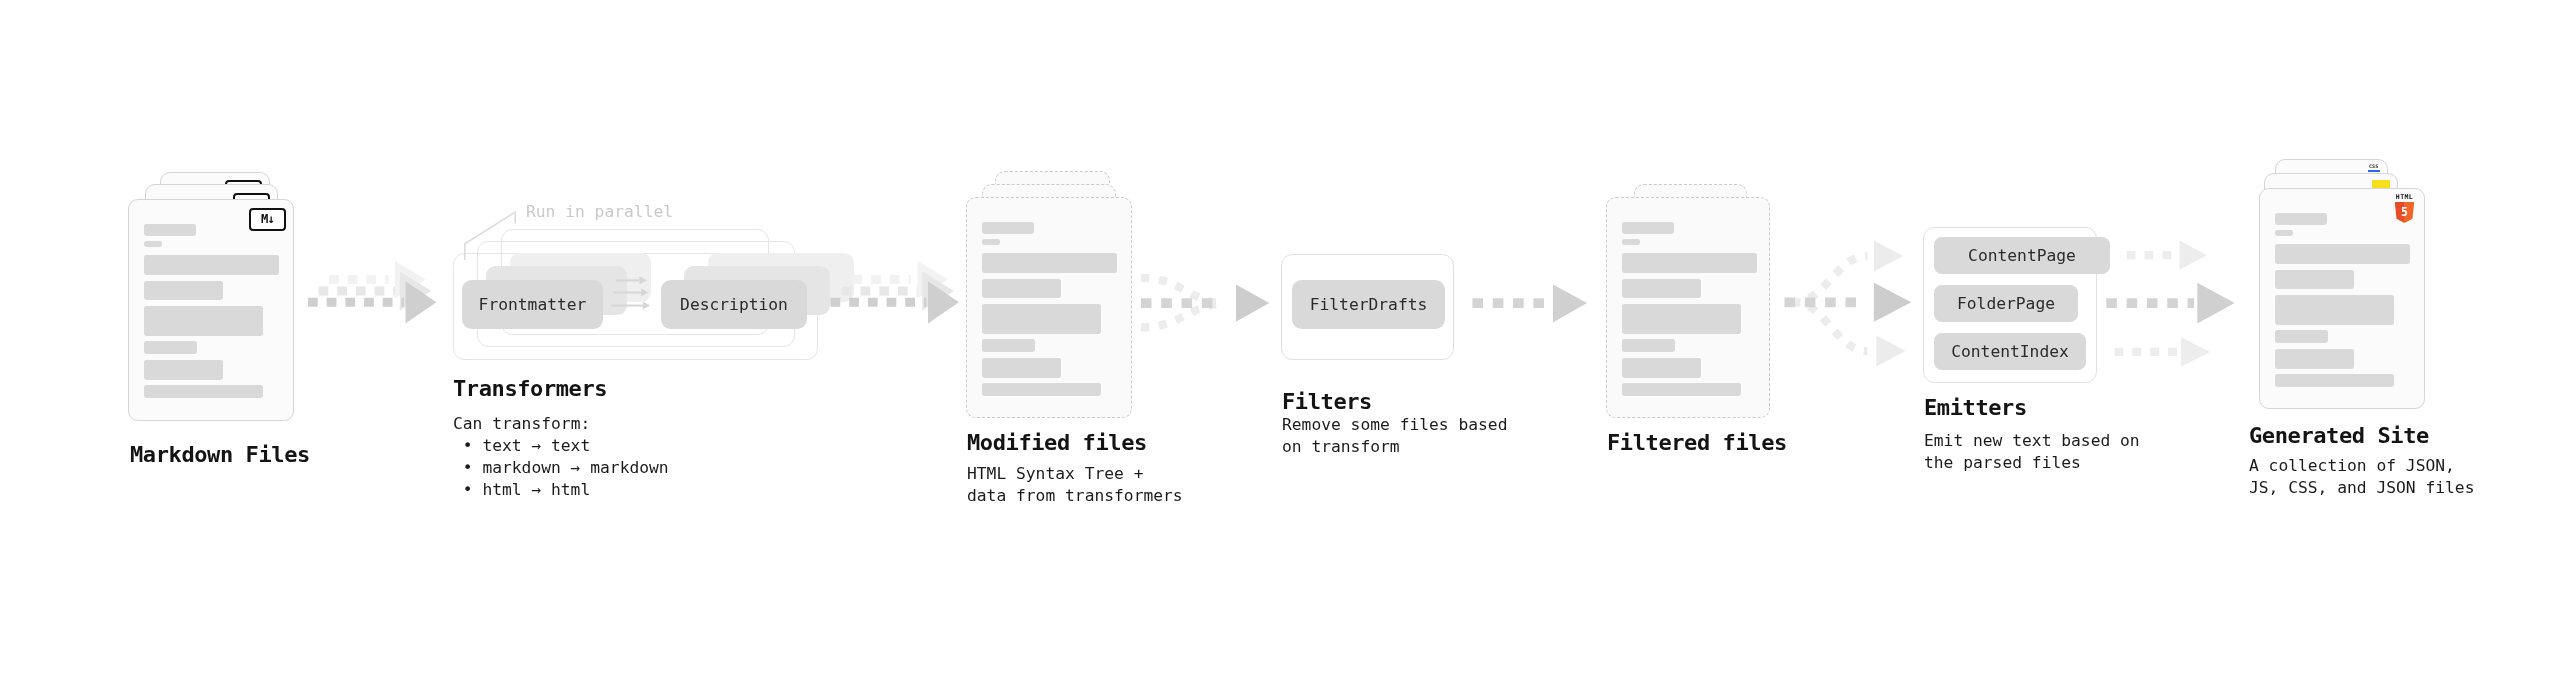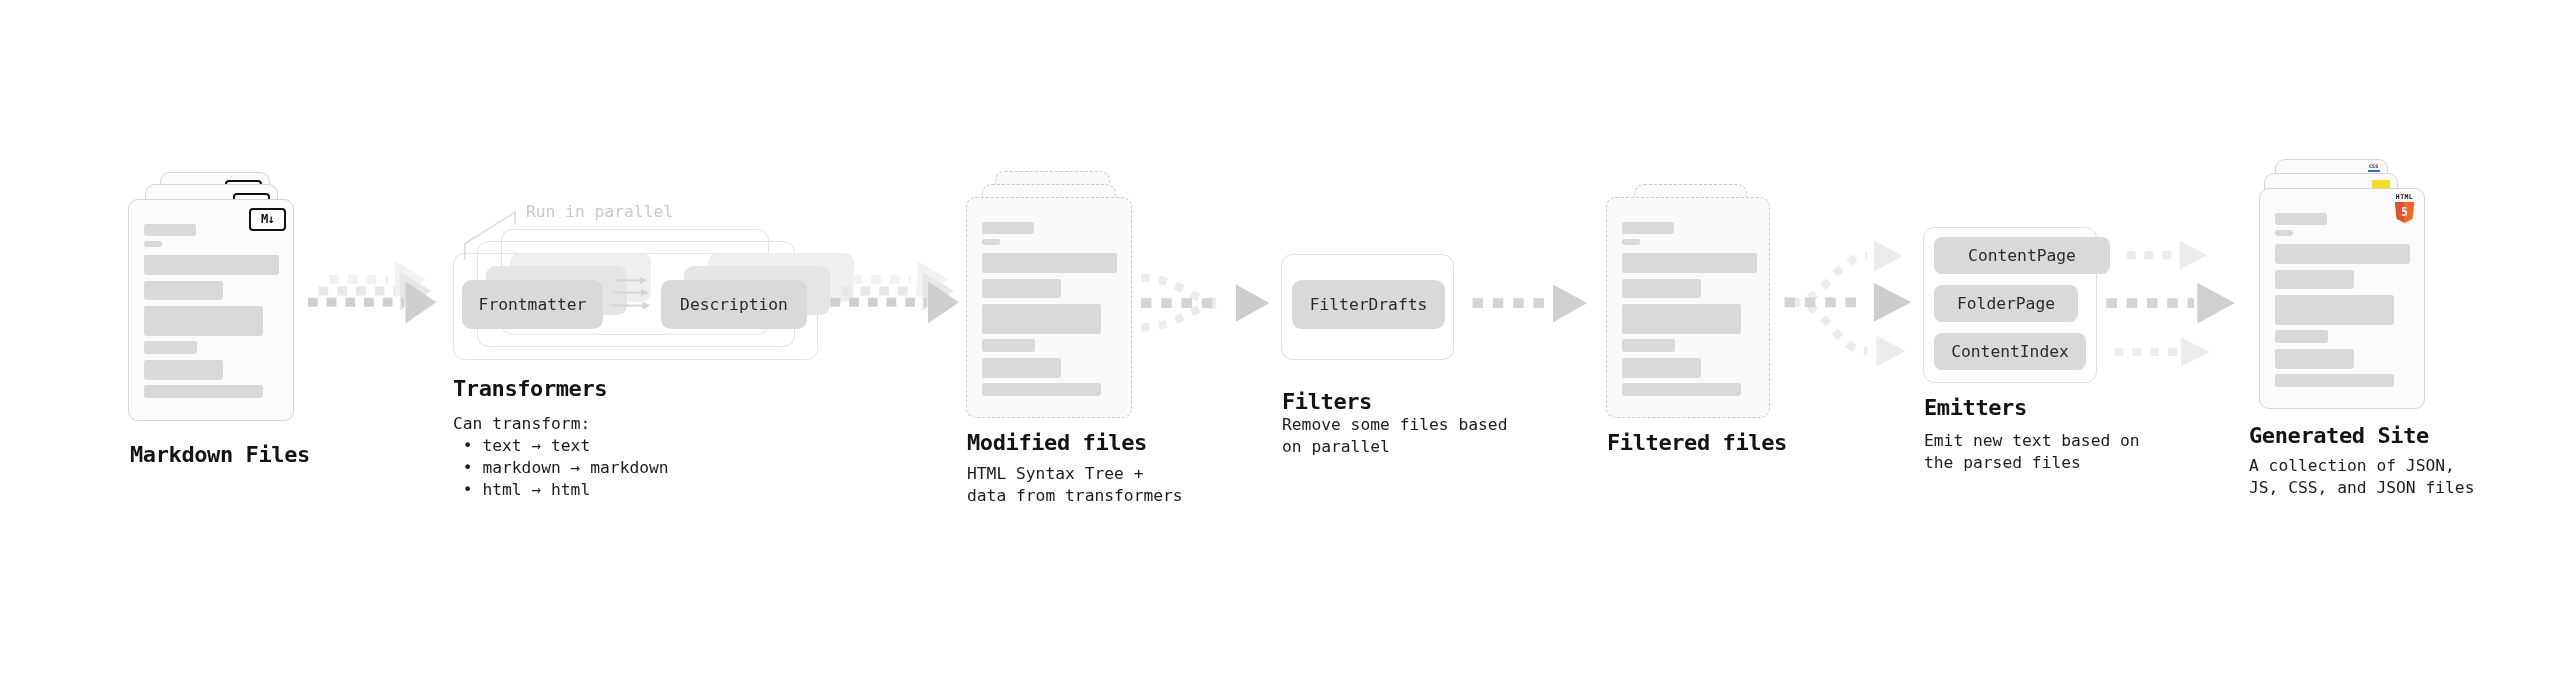--- a/index.html
+++ b/index.html
@@ -182,21 +182,21 @@
     <div>data from transformers</div>
   </div>
 
   <div class="abs panel" style="left:1281px;top:254px;width:173px;height:106px;z-index:1;"></div>
   <div class="abs pill" style="left:1292px;top:280px;width:153px;height:49px;z-index:2;">
       <span>FilterDrafts</span>
     </div>
   <div class="abs caption txt" style="left:1282px;top:377px;margin-top:12px;">Filters</div>
   <div class="abs desc txt" style="left:1282px;top:414px;">
     <div>Remove some files based</div>
-    <div>on parallel</div>
+    <div>on transform</div>
   </div>
 
   <div class="abs card dashed" style="left:1634px;top:184px;width:113px;height:49px;z-index:1;"></div>
   <div class="abs card dashed" style="left:1606px;top:197px;width:164px;height:221px;z-index:2;">
     <div class="bar" style="top:24.4px;width:52px;height:11.4px"></div>
     <div class="bar" style="top:41px;width:18.7px;height:5.7px"></div>
     <div class="bar" style="top:55px;width:135px;height:20.3px"></div>
     <div class="bar" style="top:81px;width:79px;height:18.7px"></div>
     <div class="bar" style="top:106px;width:119px;height:30px"></div>
     <div class="bar" style="top:141px;width:53px;height:13px"></div>

